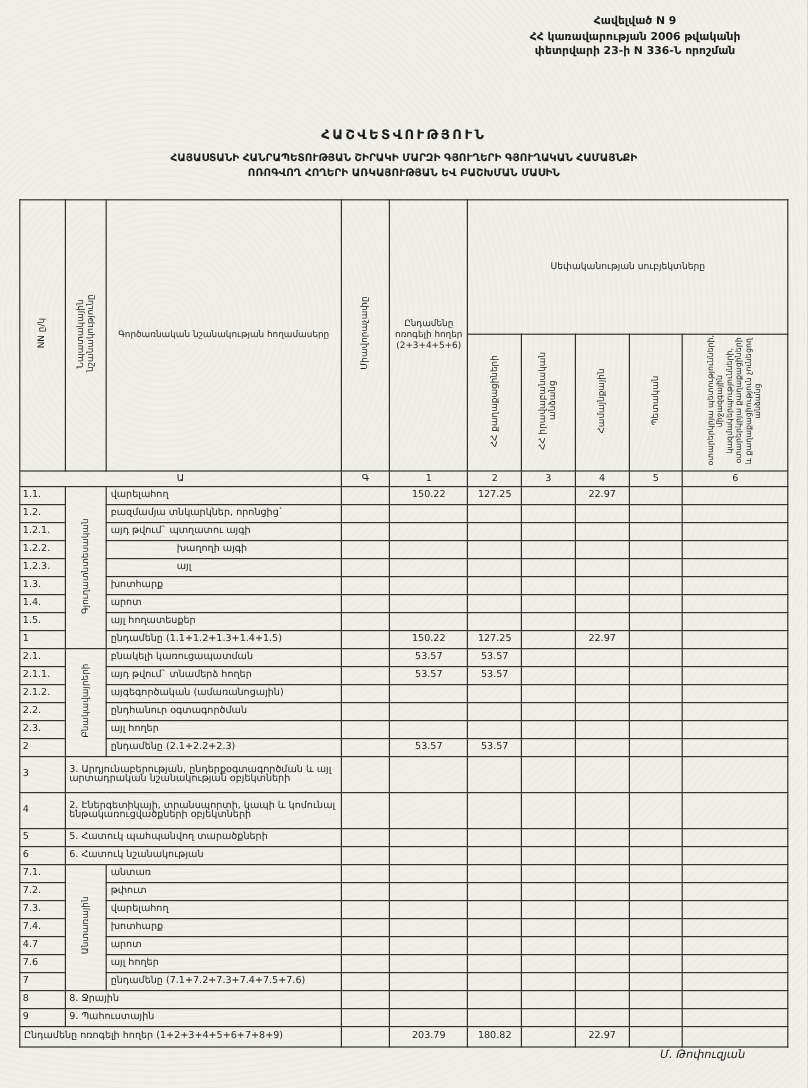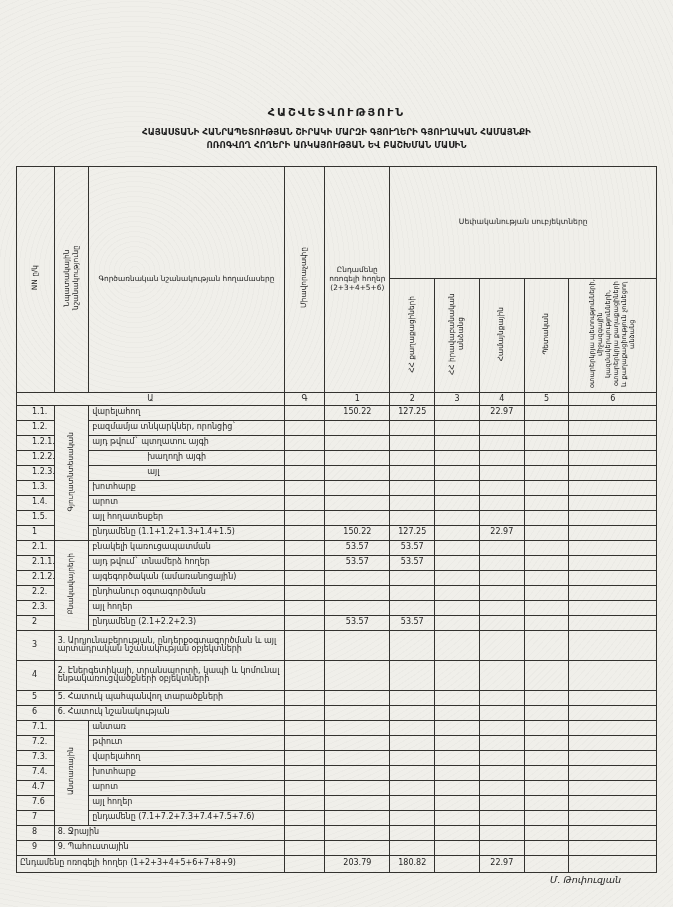--- a/index.html
+++ b/index.html
@@ -25,34 +25,39 @@
   thead th{font-size:7.4px;line-height:1.15;}
   thead .span-head{height:16px;font-size:7.6px;}
   thead .hr-main th{height:112px;}
   .vtext{writing-mode:vertical-rl;transform:rotate(180deg);display:inline-block;max-height:116px;line-height:1.2;}
   th.c6h .vtext{font-size:6.6px;max-height:118px;}
   tr.letters td{height:13px;font-size:8px;padding:0;}
   tbody td{height:15px;line-height:1.05;}
   tbody tr.tall td{height:30px;}
   tbody td.c-desc-cell{text-align:left;padding-left:3px;}
   tbody td.c-desc-cell.indent{padding-left:58px;}
-  tbody td.c-num-cell{text-align:left;padding-left:15px;}
+  tbody td.c-num-cell{text-align:left;padding-left:2px;}
   tbody td.c-group-cell{padding:0;}
   tbody td.c-group-cell .vtext{font-size:7.4px;max-height:110px;}
   tbody td.c-val-cell{text-align:center;}
   tbody tr.grand td{height:17px;}
   
   .footer-left{position:absolute;left:30px;top:846px;font-size:9.5px;line-height:1.35;}
   .signature{position:absolute;right:52px;top:874px;font-size:9.5px;font-style:italic;}
 </style>
 </head>
 <body>
 
 <div class="page">
 
+  <div class="top-right">
+    <div>Հավելված N 9</div>
+    <div>ՀՀ կառավարության 2006 թվականի</div>
+    <div>փետրվարի 23-ի N 336-Ն որոշման</div>
+  </div>
 
   <div class="title">
     <div class="t1">ՀԱՇՎԵՏՎՈՒԹՅՈՒՆ</div>
     <div class="t2">ՀԱՅԱՍՏԱՆԻ ՀԱՆՐԱՊԵՏՈՒԹՅԱՆ ՇԻՐԱԿԻ ՄԱՐԶԻ ԳՅՈՒՂԵՐԻ ԳՅՈՒՂԱԿԱՆ ՀԱՄԱՅՆՔԻ</div>
     <div class="t3">ՈՌՈԳՎՈՂ ՀՈՂԵՐԻ ԱՌԿԱՅՈՒԹՅԱՆ ԵՎ ԲԱՇԽՄԱՆ ՄԱՍԻՆ</div>
   </div>
 
   <table class="report">
     <colgroup>
       <col style="width:37px">

